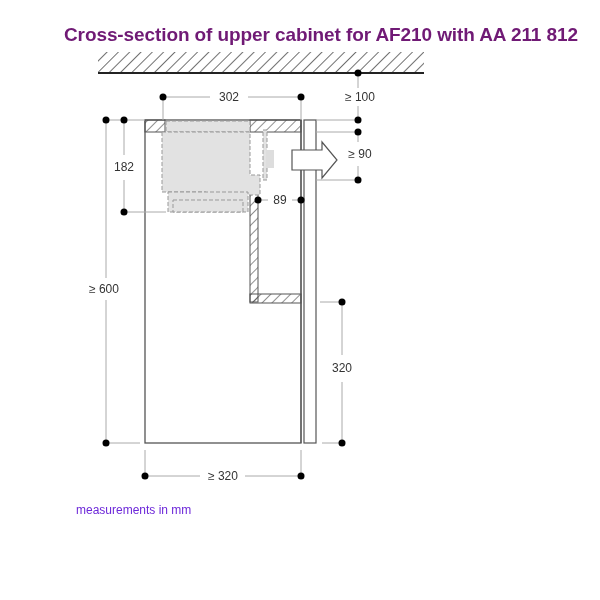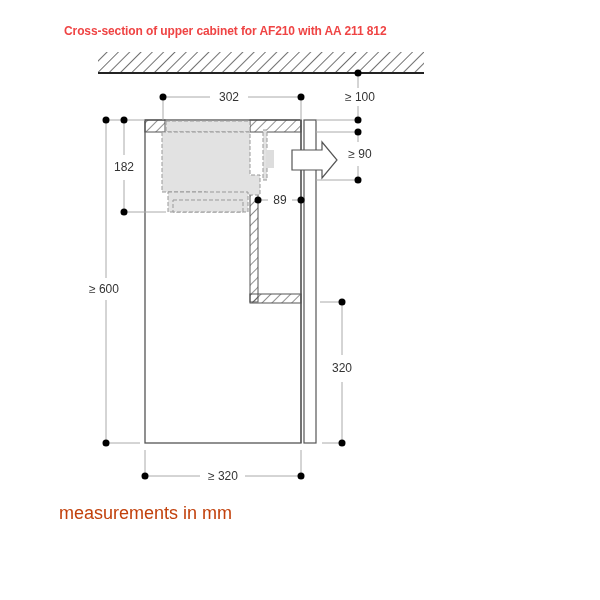--- a/index.html
+++ b/index.html
@@ -1,18 +1,18 @@
 <!DOCTYPE html>
 <html><head>
 <meta charset="utf-8">
 <style>
   html, body { margin:0; padding:0; background:#ffffff; }
   body { width:600px; height:600px; position:relative; overflow:hidden; font-family:"Liberation Sans", sans-serif; }
-  .title { position:absolute; left:64px; top:24px; font-size:12px; font-weight:bold; color:#ef4444; letter-spacing:-0.1px; }
-  .note { position:absolute; left:59px; top:503px; font-size:18px; color:#c2410c; }
+  .title { position:absolute; left:64px; top:24px; font-size:19px; font-weight:bold; color:#701a75; letter-spacing:-0.1px; }
+  .note { position:absolute; left:76px; top:503px; font-size:12px; color:#6d28d9; }
   svg { position:absolute; left:0; top:0; }
   .dim { font-family:"Liberation Sans", sans-serif; font-size:12px; fill:#333; }
 </style>
 </head>
 <body>
 
 <div class="title">Cross-section of upper cabinet for AF210 with AA 211 812</div>
 
 <svg width="600" height="600" viewBox="0 0 600 600">
   <defs>

